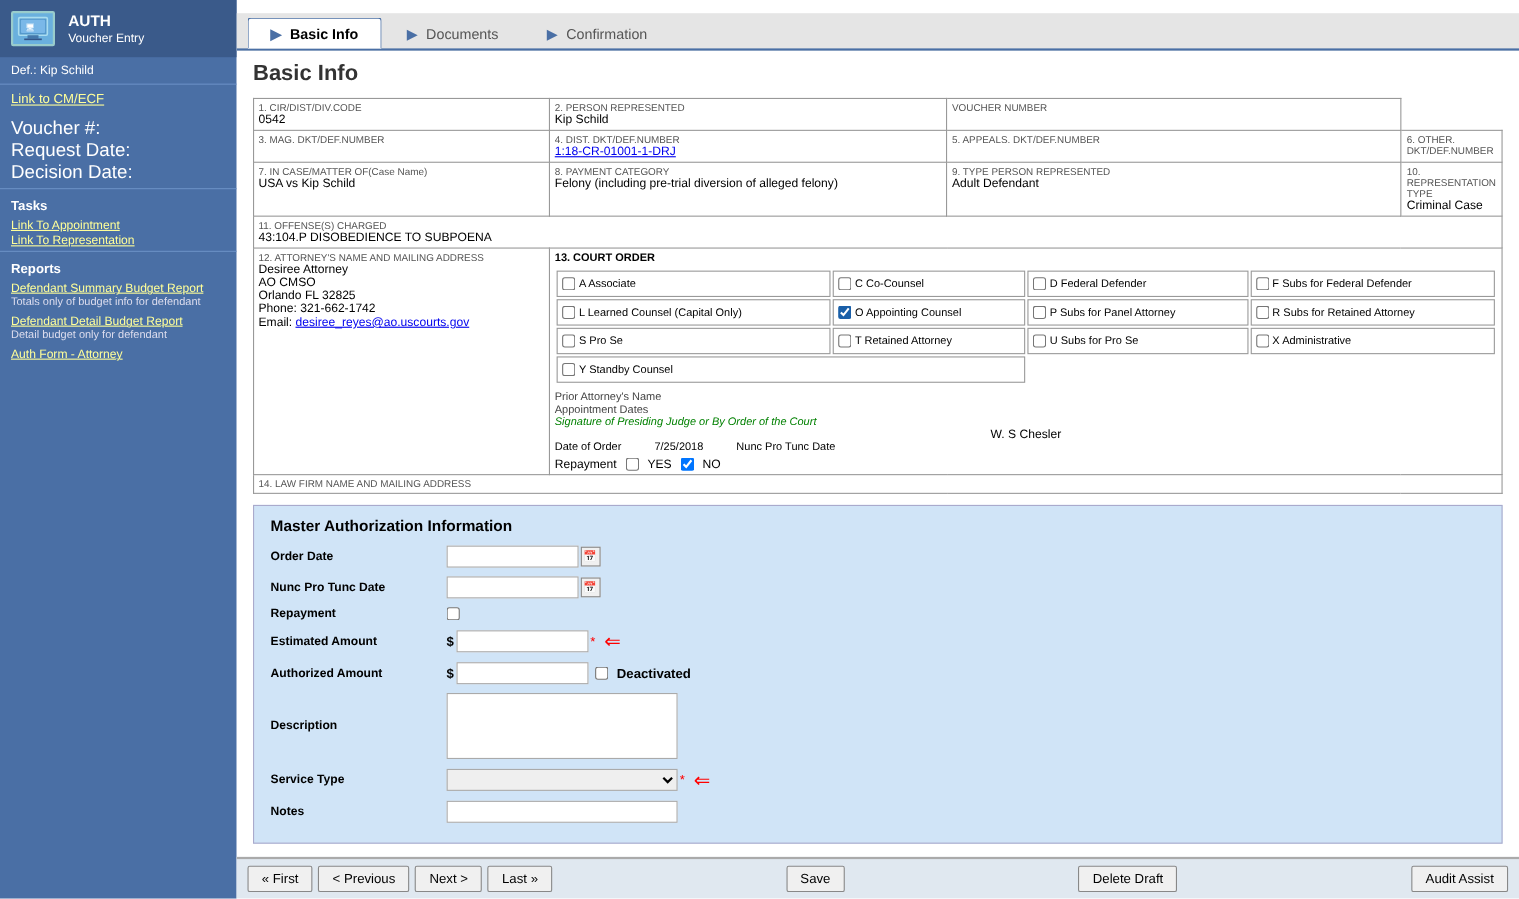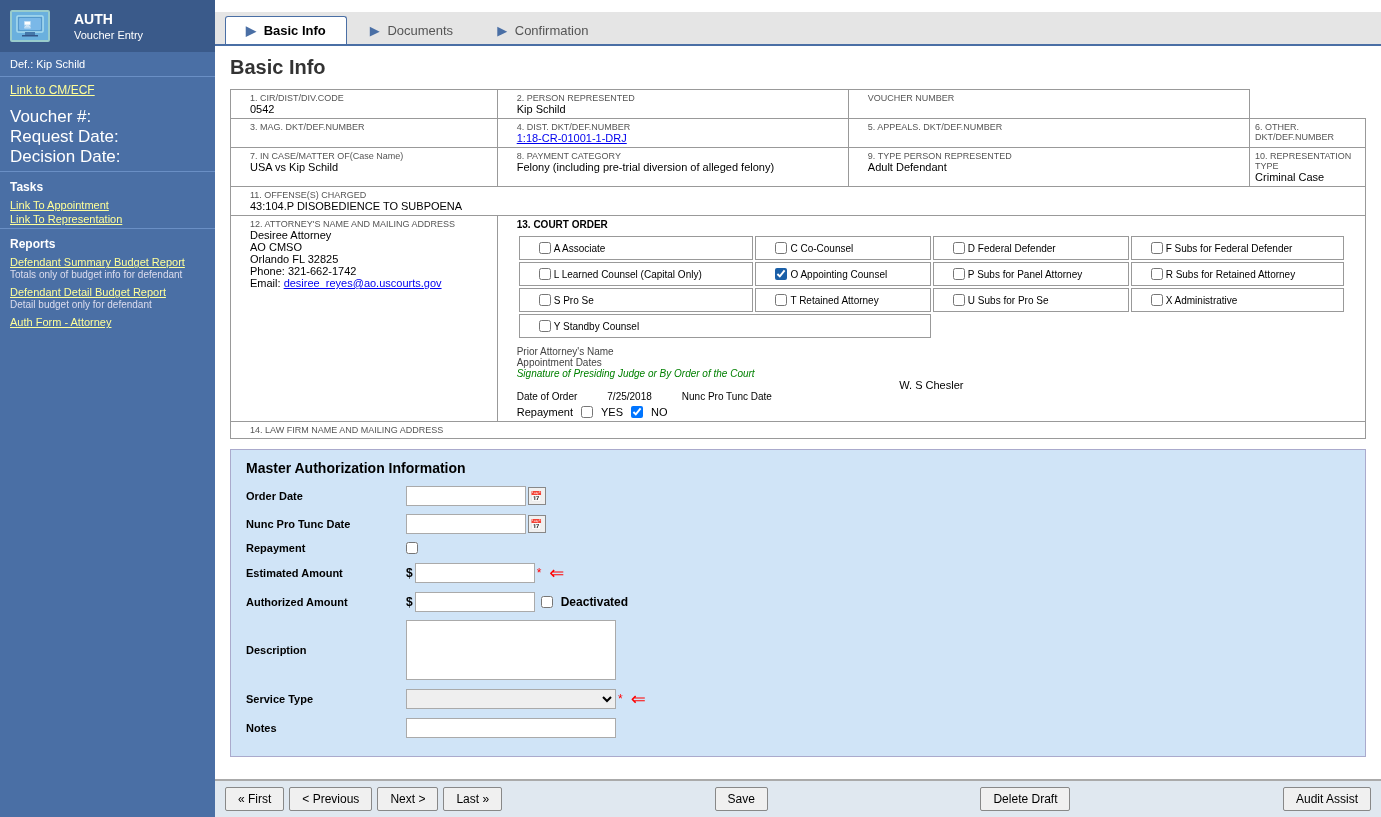--- a/index.html
+++ b/index.html
@@ -15,21 +15,21 @@
       background: #4a6fa5;
       color: #fff;
       display: flex;
       flex-direction: column;
     }
     .sidebar-header {
       background: #3a5a8a;
       padding: 10px;
       display: flex;
       align-items: center;
-      gap: 24px;
+      gap: 12px;
     }
     .sidebar-monitor {
       width: 40px; height: 32px;
       background: #6ab0de;
       border: 2px solid #9cc;
       border-radius: 2px;
       position: relative;
       display: flex; align-items: center; justify-content: center;
       font-size: 10px; color: #fff;
     }
@@ -77,21 +77,21 @@
     .tab-arrow { color: #4a6fa5; margin-right: 4px; }
 
     
     .scroll-area { flex: 1; overflow-y: auto; padding: 10px 15px; }
 
     
     .page-title { font-size: 20px; font-weight: bold; margin-bottom: 10px; color: #333; }
 
     
     .info-table { width: 100%; border-collapse: collapse; margin-bottom: 10px; font-size: 11px; }
-    .info-table td { border: 1px solid #999; padding: 3px 19px; vertical-align: top; }
+    .info-table td { border: 1px solid #999; padding: 3px 4px; vertical-align: top; }
     .info-table .field-label { font-size: 9px; color: #555; display: block; }
     .info-table .field-value { font-size: 11px; color: #000; }
     .info-table .link-val { color: #00e; text-decoration: underline; }
     .checkbox-row { display: flex; align-items: center; gap: 3px; margin: 2px 0; }
     .checkbox-label { font-size: 10px; }
 
     
     .master-auth {
       background: #d0e4f7;
       border: 1px solid #aac;

